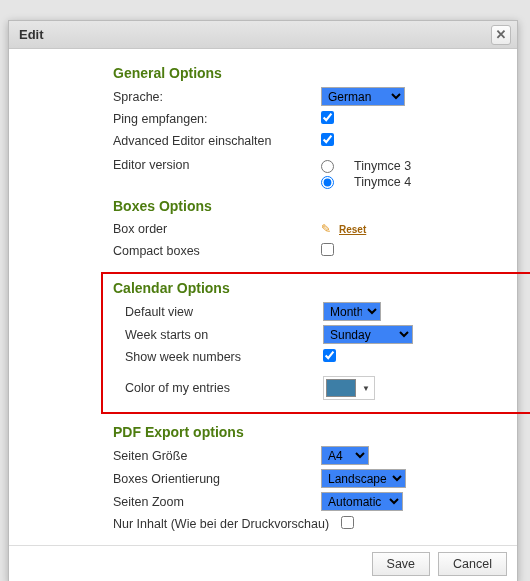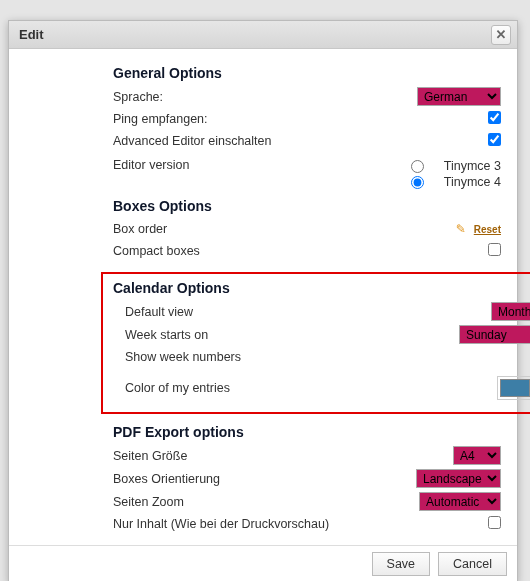--- a/index.html
+++ b/index.html
@@ -38,37 +38,36 @@
   .content {
     padding: 10px 16px 48px 16px;
     height: calc(100% - 28px);
     position: relative;
   }
   .col-indent { margin-left: 88px; }
   h4.section {
     margin: 6px 0 4px 0;
     font-size: 14px;
     font-weight: bold;
-    color: #0f172a;
+    color: #4d7c0f;
   }
   .row {
     display:flex; align-items:center;
     padding: 2px 0;
     min-height: 22px;
-    justify-content: space-between;
   }
   .label {
     width: 208px;
     font-size: 12.5px;
     color:#333;
   }
   .ctrl { flex: 0 0 auto; }
   select.native {
     font-size: 12px;
-    background: #be185d;
+    background: #3b82f6;
     border: 1px solid #aaa;
     padding: 0 2px;
     height: 19px;
   }
   input[type=checkbox] { margin:0; }
   .radio-row { display:flex; align-items:center; gap:20px; font-size:12.5px; padding:1px 0; }
   .radio-row input { margin:0; }
   .pencil {
     display:inline-block; width:14px; height:14px;
     margin-right:4px; font-size:12px; line-height:14px;

